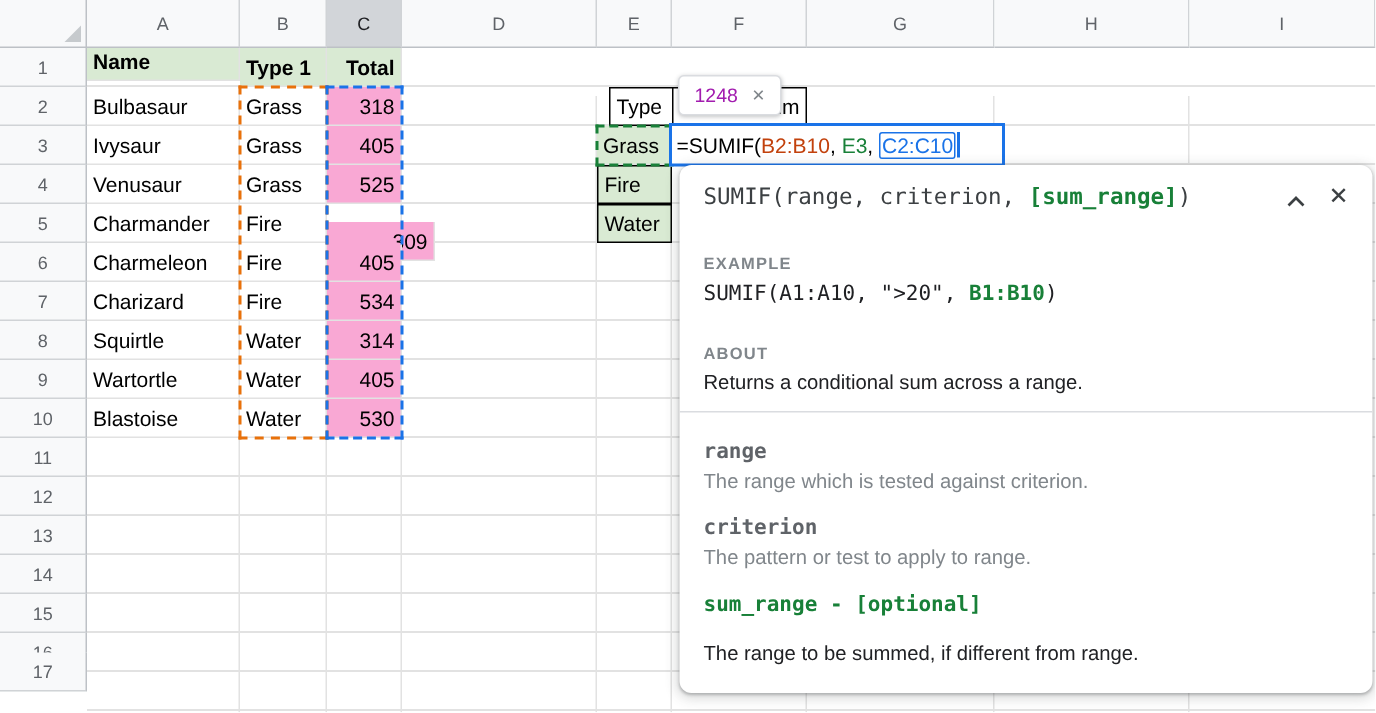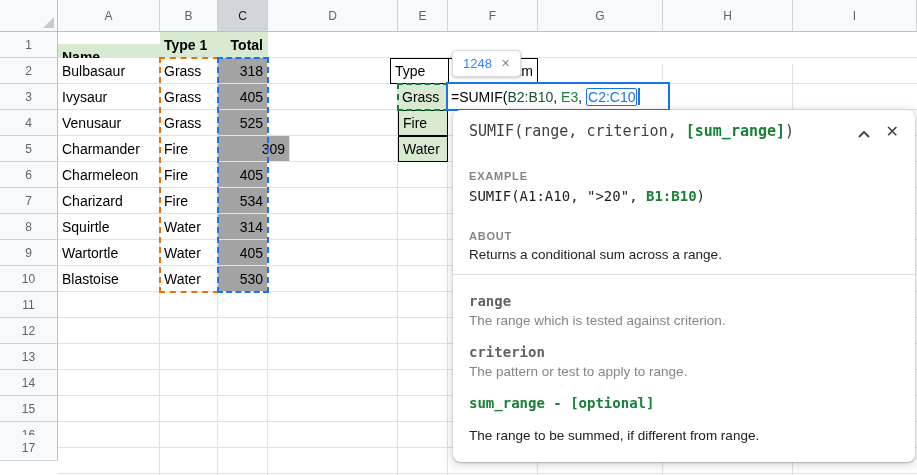--- a/index.html
+++ b/index.html
@@ -24,44 +24,44 @@
   .gridlines { position:absolute; left:58px; top:32px; width:859px; height:443px;
                background-image:repeating-linear-gradient(to bottom, transparent 0 25px, #e2e2e2 25px 26px); }
   .vline { position:absolute; top:32px; bottom:0; width:1px; background:#e2e2e2; }
 
   
   .cell { position:absolute; height:26px; display:flex; align-items:center; padding:0 4px;
           border-right:1px solid #e2e2e2; border-bottom:1px solid #e2e2e2; background:#fff;
           font-size:14px; z-index:1; white-space:nowrap; overflow:hidden; }
   .cell.hdr { background:#d9ead3; font-weight:bold; }
   .cell.num { justify-content:flex-end; }
-  .cell.bluefill { background:#a3a3a3; }
+  .cell.bluefill { background:#f9a8d4; }
   .cell.greenfill { background:#d9ead3; }
   .cell.blackbox { border:1px solid #000; z-index:2; }
 
   
   .ov { position:absolute; pointer-events:none; z-index:3; }
   .sel-orange { left:159px; top:57px; width:60px; height:236px; border:2px dashed #e8710a; }
   .sel-blue   { left:217px; top:57px; width:52px; height:236px; border:2px dashed #1a73e8; }
   .sel-green  { left:397px; top:83px; width:52px; height:28px;  border:2px dashed #188038; }
 
   
   .editbox { position:absolute; left:446px; top:82px; width:224px; height:29px; background:#fff;
              border:2px solid #1a73e8; z-index:4; display:flex; align-items:center;
              padding-left:3px; font-size:14px; white-space:pre; }
-  .tok-orange { color:#14532d; }
+  .tok-orange { color:#c2410c; }
   .tok-green { color:#188038; }
   .tok-blue { color:#1a73e8; border:1px solid #1a73e8; border-radius:2px; padding:0 1px; }
   .caret { width:2px; height:17px; background:#1a73e8; margin-left:1px; }
 
   
   .chip { position:absolute; left:452px; top:50px; height:27px; background:#fff;
           border:1px solid #dadce0; border-radius:4px; box-shadow:0 1px 3px rgba(60,64,67,.3);
           display:flex; align-items:center; gap:9px; padding:0 10px; z-index:5; font-size:13px; }
-  .chip-val { color:#3b82f6; }
+  .chip-val { color:#a21caf; }
   .chip-x { color:#80868b; font-size:11px; cursor:pointer; }
 
   
   .popup { position:absolute; left:453px; top:110px; width:462px; height:352px; background:#fff;
            border-radius:8px; z-index:6; padding:12px 16px 0; font-size:13.5px; color:#202124;
            box-shadow:0 1px 2px rgba(60,64,67,.3), 0 2px 8px 2px rgba(60,64,67,.18); overflow:hidden; }
   .popup-header { display:flex; align-items:flex-start; }
   .sig { flex:1; font-family:"DejaVu Sans Mono", monospace; font-size:15px; color:#3c4043; }
   .sig .opt { color:#188038; font-weight:bold; }
   .icon-btn { margin-left:16px; color:#3c4043; cursor:pointer; line-height:20px; }
@@ -120,21 +120,21 @@
   <div class="rowhead" style="top:240px">9</div>
   <div class="rowhead" style="top:266px">10</div>
   <div class="rowhead" style="top:292px">11</div>
   <div class="rowhead" style="top:318px">12</div>
   <div class="rowhead" style="top:344px">13</div>
   <div class="rowhead" style="top:370px">14</div>
   <div class="rowhead" style="top:396px">15</div>
   <div class="rowhead" style="top:422px">16</div>
   <div class="rowhead" style="top:435px">17</div>
 
-  <div class="cell hdr" style="left:58px;top:44px;width:102px">Name</div>
+  <div class="cell hdr" style="left:58px;top:28px;width:102px">Name</div>
   <div class="cell hdr" style="left:160px;top:32px;width:58px">Type 1</div>
   <div class="cell hdr num" style="left:218px;top:32px;width:50px">Total</div>
 
   <div class="cell" style="left:58px;top:58px;width:102px">Bulbasaur</div>
   <div class="cell" style="left:58px;top:84px;width:102px">Ivysaur</div>
   <div class="cell" style="left:58px;top:110px;width:102px">Venusaur</div>
   <div class="cell" style="left:58px;top:136px;width:102px">Charmander</div>
   <div class="cell" style="left:58px;top:162px;width:102px">Charmeleon</div>
   <div class="cell" style="left:58px;top:188px;width:102px">Charizard</div>
   <div class="cell" style="left:58px;top:214px;width:102px">Squirtle</div>
@@ -147,28 +147,28 @@
   <div class="cell" style="left:160px;top:136px;width:58px">Fire</div>
   <div class="cell" style="left:160px;top:162px;width:58px">Fire</div>
   <div class="cell" style="left:160px;top:188px;width:58px">Fire</div>
   <div class="cell" style="left:160px;top:214px;width:58px">Water</div>
   <div class="cell" style="left:160px;top:240px;width:58px">Water</div>
   <div class="cell" style="left:160px;top:266px;width:58px">Water</div>
 
   <div class="cell num bluefill" style="left:218px;top:58px;width:50px">318</div>
   <div class="cell num bluefill" style="left:218px;top:84px;width:50px">405</div>
   <div class="cell num bluefill" style="left:218px;top:110px;width:50px">525</div>
-  <div class="cell num bluefill" style="left:218px;top:136px;width:72px">309</div>
+  <div class="cell num bluefill" style="left:218px;top:148px;width:72px">309</div>
   <div class="cell num bluefill" style="left:218px;top:162px;width:50px">405</div>
   <div class="cell num bluefill" style="left:218px;top:188px;width:50px">534</div>
   <div class="cell num bluefill" style="left:218px;top:214px;width:50px">314</div>
   <div class="cell num bluefill" style="left:218px;top:240px;width:50px">405</div>
   <div class="cell num bluefill" style="left:218px;top:266px;width:50px">530</div>
 
-  <div class="cell blackbox" style="left:390px;top:58px;width:60px">Type</div>
+  <div class="cell blackbox" style="left:406px;top:58px;width:60px">Type</div>
   <div class="cell blackbox num" style="left:448px;top:58px;width:90px">Sum</div>
   <div class="cell greenfill" style="left:398px;top:84px;width:50px">Grass</div>
   <div class="cell greenfill blackbox" style="left:398px;top:110px;width:50px">Fire</div>
   <div class="cell greenfill blackbox" style="left:398px;top:136px;width:50px">Water</div>
 
   <div class="ov sel-orange"></div>
   <div class="ov sel-blue"></div>
   <div class="ov sel-green"></div>
 
   <div class="editbox">

